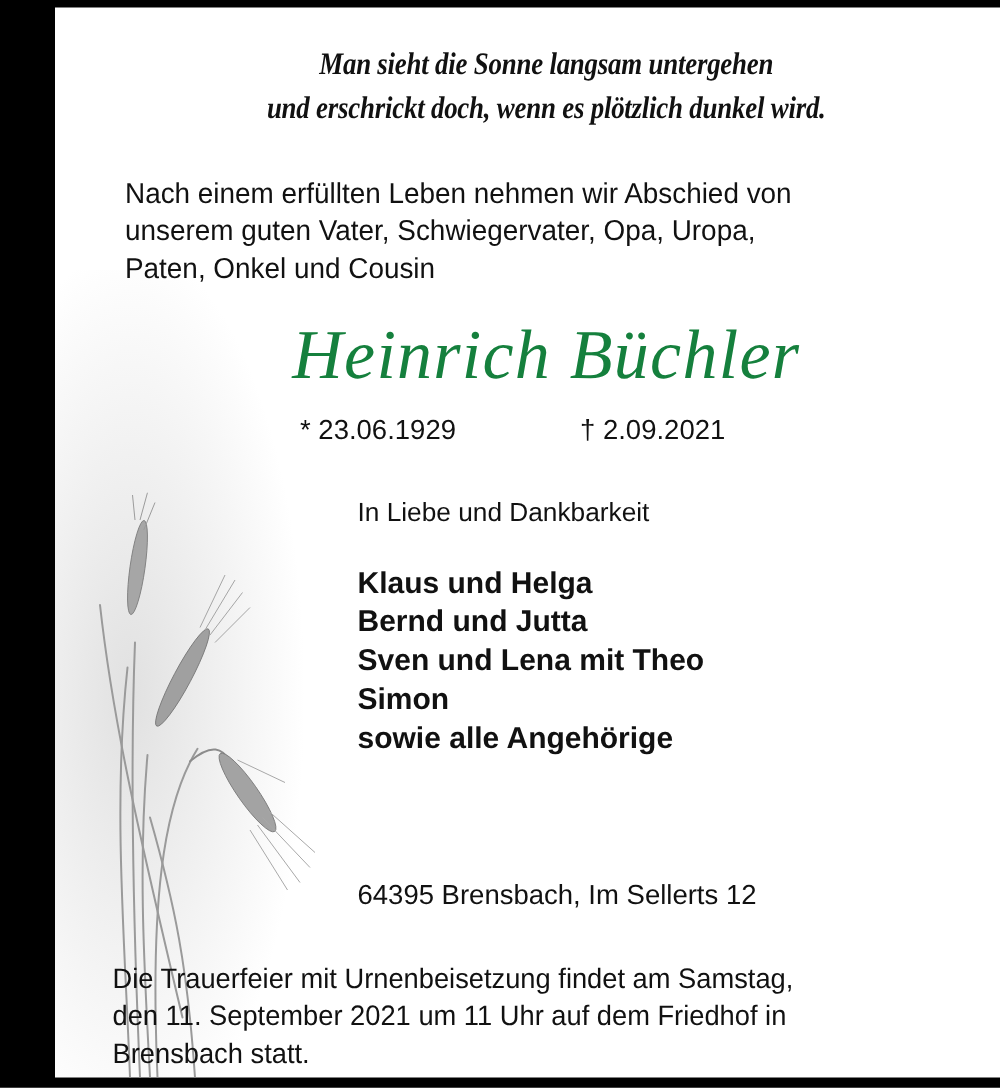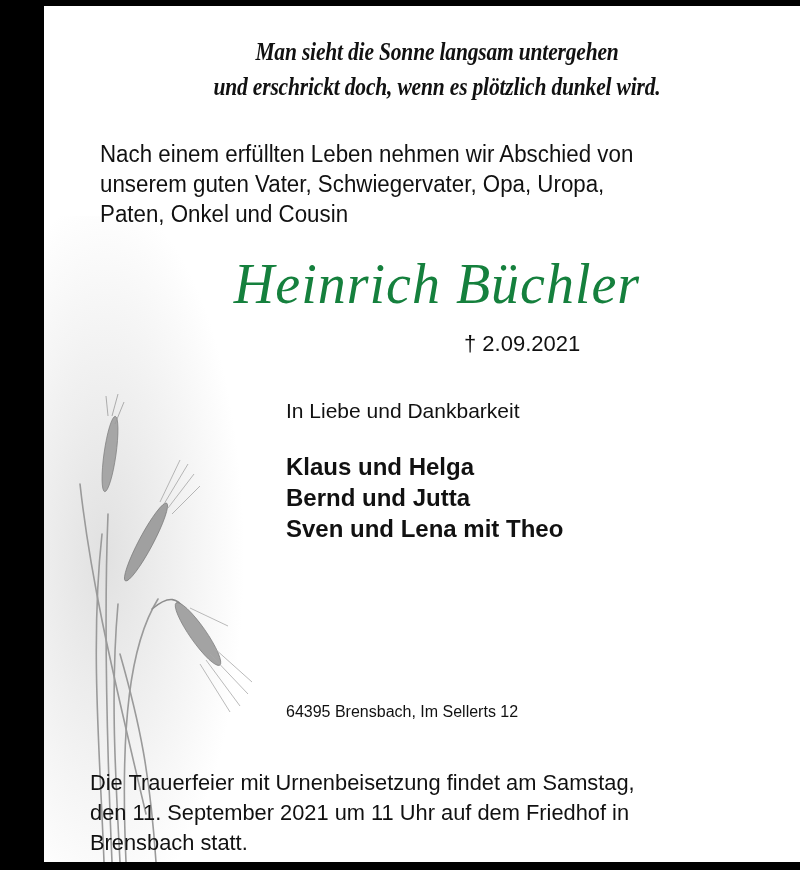--- a/index.html
+++ b/index.html
@@ -107,21 +107,21 @@
       font-size: 24px;
       font-weight: bold;
       line-height: 31px;
     }
     .family div { white-space: nowrap; }
 
     .address {
       position: absolute;
       left: 242px;
       top: 697px;
-      font-size: 16px;
+      font-size: 22px;
       white-space: nowrap;
     }
     .closing {
       position: absolute;
       left: 46px;
       top: 762px;
       font-size: 22.5px;
       line-height: 30px;
       transform: scaleX(0.97);
       transform-origin: left;
@@ -182,28 +182,31 @@
   <div class="motto l2">und erschrickt doch, wenn es plötzlich dunkel wird.</div>
 
   <div class="intro sans">
     <div>Nach einem erfüllten Leben nehmen wir Abschied von</div>
     <div>unserem guten Vater, Schwiegervater, Opa, Uropa,</div>
     <div>Paten, Onkel und Cousin</div>
   </div>
 
   <div class="name">Heinrich Büchler</div>
 
+  <div class="date birth sans">* 23.06.1929</div>
   <div class="date death sans">† 2.09.2021</div>
 
   <div class="thanks sans">In Liebe und Dankbarkeit</div>
 
   <div class="family sans">
     <div>Klaus und Helga</div>
     <div>Bernd und Jutta</div>
     <div>Sven und Lena mit Theo</div>
+    <div>Simon</div>
+    <div>sowie alle Angehörige</div>
   </div>
 
   <div class="address sans">64395 Brensbach, Im Sellerts 12</div>
 
   <div class="closing sans">
     <div>Die Trauerfeier mit Urnenbeisetzung findet am Samstag,</div>
     <div>den 11. September 2021 um 11 Uhr auf dem Friedhof in</div>
     <div>Brensbach statt.</div>
   </div>
 

